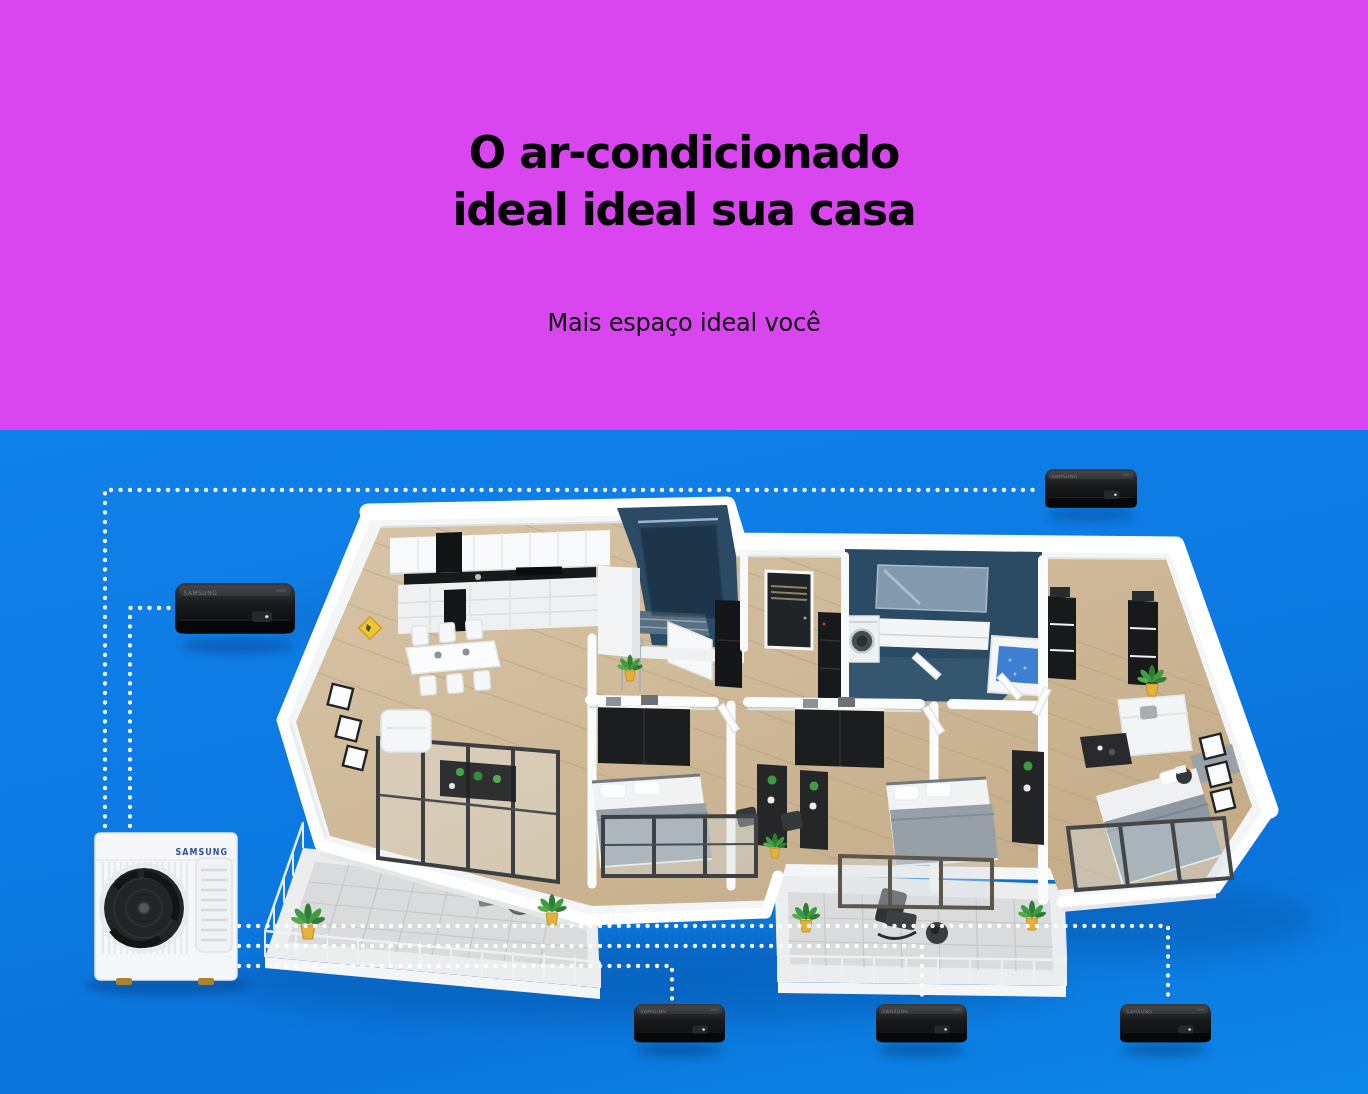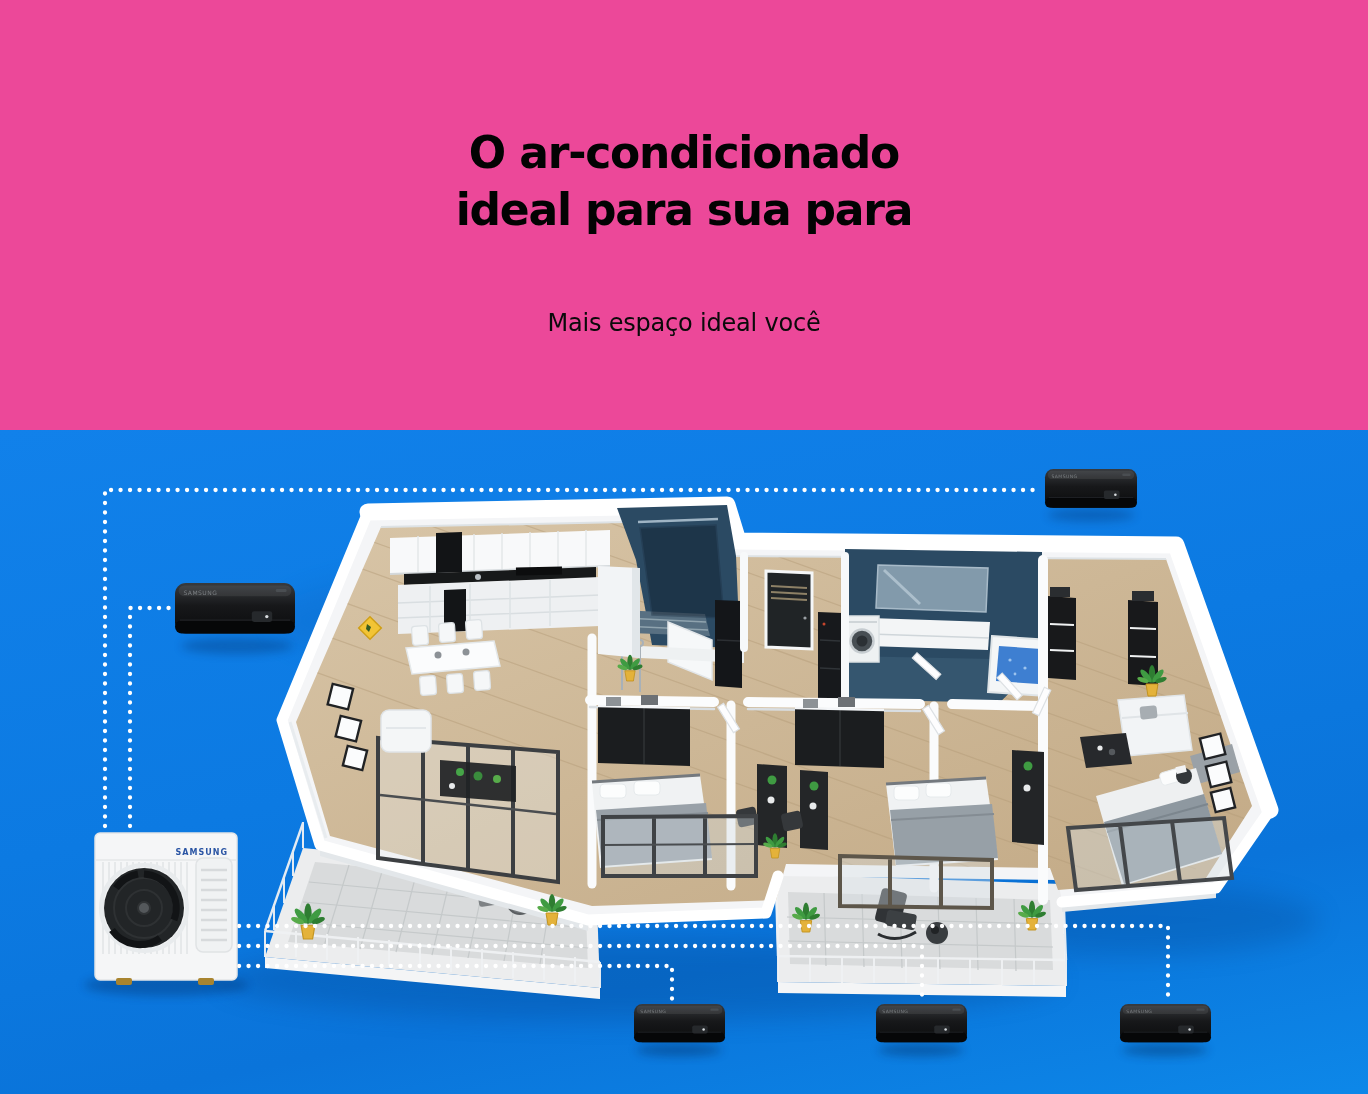--- a/index.html
+++ b/index.html
@@ -1,36 +1,36 @@
 <!DOCTYPE html>
 <html><head>
 <meta charset="utf-8">
 <style>
   html,body{margin:0;padding:0;}
   body{width:1368px;height:1094px;overflow:hidden;background:#ffffff;
        font-family:"DejaVu Sans","Liberation Sans",sans-serif;}
   .page{position:relative;width:1368px;height:1094px;}
-  .hero{position:relative;width:100%;height:430px;background:#ec4899;
+  .hero{position:relative;width:100%;height:430px;background:#d946ef;
         box-sizing:border-box;padding-top:124px;text-align:center;}
   .hero h1{margin:0;font-size:44px;line-height:57px;font-weight:700;
            color:#030303;letter-spacing:-1.2px;}
   .hero .subtitle{margin:70px 0 0 0;font-size:24px;line-height:30px;
                   font-weight:400;color:#0a0a0a;letter-spacing:-0.2px;}
   .canvas{position:relative;width:1368px;height:664px;
           background:linear-gradient(168deg,#1181ea 0%,#0c7ae2 45%,#0a74da 72%,#0d88e9 100%);padding-left:35px;}
   .canvas svg{position:absolute;left:0;top:0;display:block;}
 </style>
 </head>
 <body>
 
 <div class="page">
 
   <div class="hero">
     <h1><span>O ar-condicionado</span><br>
-      <span>ideal para sua para</span></h1>
+      <span>ideal ideal sua casa</span></h1>
     <p class="subtitle">Mais espaço ideal você</p>
   </div>
 
   <div class="canvas">
   <svg width="1368" height="664" viewBox="0 430 1368 664">
     <defs>
       <linearGradient id="woodGrad" x1="0" y1="0" x2="1" y2="1">
         <stop offset="0" stop-color="#d8c5a7"></stop>
             <stop offset="1" stop-color="#c2a985"></stop>
       </linearGradient>

